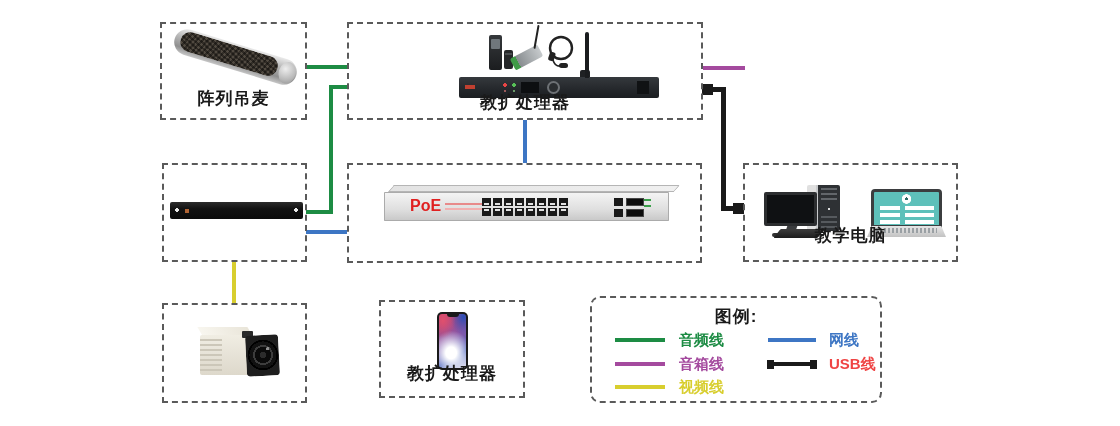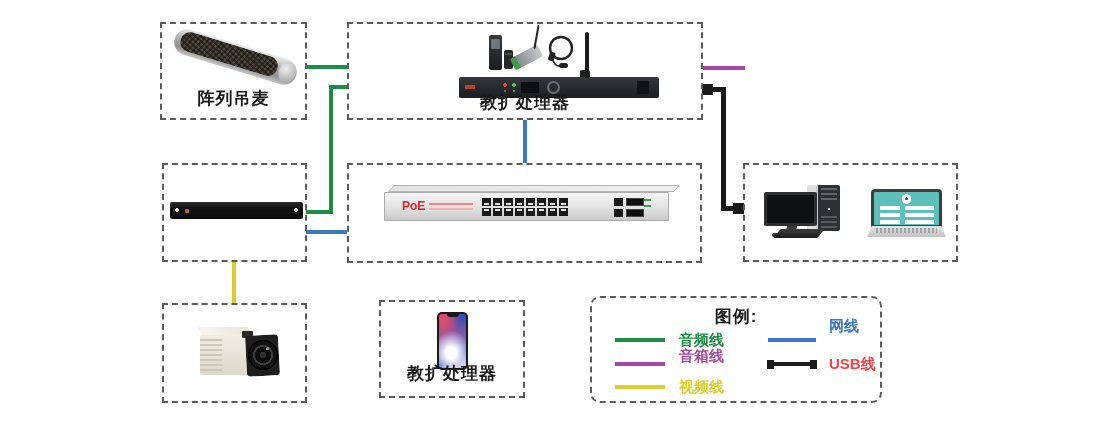--- a/index.html
+++ b/index.html
@@ -77,21 +77,21 @@
 
   
   .dev-switch{position:absolute;left:35px;top:27px;width:285px;height:29px;border-radius:1px;
     background:linear-gradient(180deg,#f5f5f5,#dfdfdf 60%,#c7c7c7);
     box-shadow:inset 0 0 0 1px #ababab}
   .dev-switch::before{content:"";position:absolute;left:4px;right:-5px;top:-7px;height:7px;
     background:linear-gradient(90deg,#e3e3e3,#f0f0f0);transform:skewX(-40deg);transform-origin:0 100%;
     box-shadow:inset 0 0 0 1px #b5b5b5}
   .dev-switch::after{content:"";position:absolute;right:18px;top:7px;width:7px;height:2px;background:#3aa04a;
     box-shadow:0 6px 0 #3aa04a}
-  .sw-poe{position:absolute;left:18px;top:8px;font-size:12px;font-weight:700;color:var(--poe_red);line-height:12px}
+  .sw-poe{position:absolute;left:26px;top:8px;font-size:16px;font-weight:700;color:var(--poe_red);line-height:12px}
   .sw-poe::after{content:"";position:absolute;left:calc(100% + 4px);top:3px;width:44px;height:2px;background:#e88a8a;
     box-shadow:0 5px 0 #f2b0b0}
   .sw-ports{position:absolute;left:98px;width:86px;height:8px;
     background:repeating-linear-gradient(90deg,#1a1a1a 0 9px,rgba(0,0,0,0) 9px 11px)}
   .sw-ports::after{content:"";position:absolute;left:2px;right:2px;height:2px;
     background:repeating-linear-gradient(90deg,#e2e2e2 0 5px,rgba(0,0,0,0) 5px 9px,rgba(0,0,0,0) 9px 11px)}
   .sw-ports.top{top:6px}.sw-ports.top::after{bottom:1px}
   .sw-ports.bot{top:16px}.sw-ports.bot::after{top:1px}
   .sw-uplink{position:absolute;left:230px;top:6px;width:30px;height:19px;background:
     linear-gradient(#0d0d0d,#0d0d0d) 13px 1px/16px 6px no-repeat,
@@ -222,45 +222,46 @@
       <div class="sw-uplink"></div>
     </div>
   </div>
 
   <div class="nbox" style="left:743px;top:163px;width:215px;height:99px">
     <div class="dev-tower"></div>
     <div class="dev-monitor"></div>
     <div class="dev-kbd"></div>
     <div class="dev-lapscreen"></div>
     <div class="dev-lapbase"></div>
+    <div class="node-label" style="bottom:13px">教学电脑</div>
   </div>
 
   <div class="nbox" style="left:162px;top:303px;width:145px;height:100px">
     <div class="dev-cambody"></div>
     <div class="dev-camcap"></div>
     <div class="dev-camlens"></div>
   </div>
 
   <div class="nbox" style="left:379px;top:300px;width:146px;height:98px">
     <div class="dev-phone"></div>
     <div class="node-label" style="bottom:11px">教扩处理器</div>
   </div>
 
   <div class="legend-box" style="left:590px;top:296px;width:292px;height:107px">
     <div class="legend-title">图例:</div>
 
     <div class="legend-line c-audio" style="left:23px;top:40px;width:50px"></div>
     <div class="legend-text lt-audio" style="left:87px;top:32px">音频线</div>
 
     <div class="legend-line c-speaker" style="left:23px;top:64px;width:50px"></div>
-    <div class="legend-text lt-speaker" style="left:87px;top:48px">音箱线</div>
+    <div class="legend-text lt-speaker" style="left:87px;top:56px">音箱线</div>
 
     <div class="legend-line c-video" style="left:23px;top:87px;width:50px"></div>
     <div class="legend-text lt-video" style="left:87px;top:79px">视频线</div>
 
     <div class="legend-line c-net" style="left:176px;top:40px;width:48px"></div>
-    <div class="legend-text lt-net" style="left:237px;top:18px">网线</div>
+    <div class="legend-text lt-net" style="left:237px;top:32px">网线</div>
 
     <div class="legend-usb" style="left:176px;top:64px;width:48px"></div>
     <div class="legend-text lt-usb" style="left:237px;top:56px">USB线</div>
   </div>
 
 </div>
 
 </body></html>

